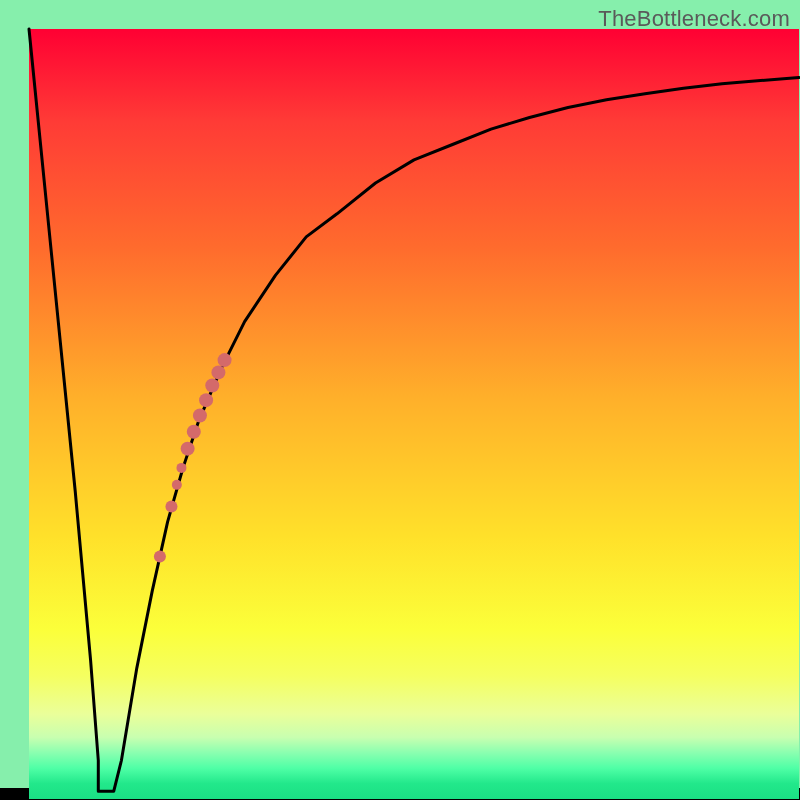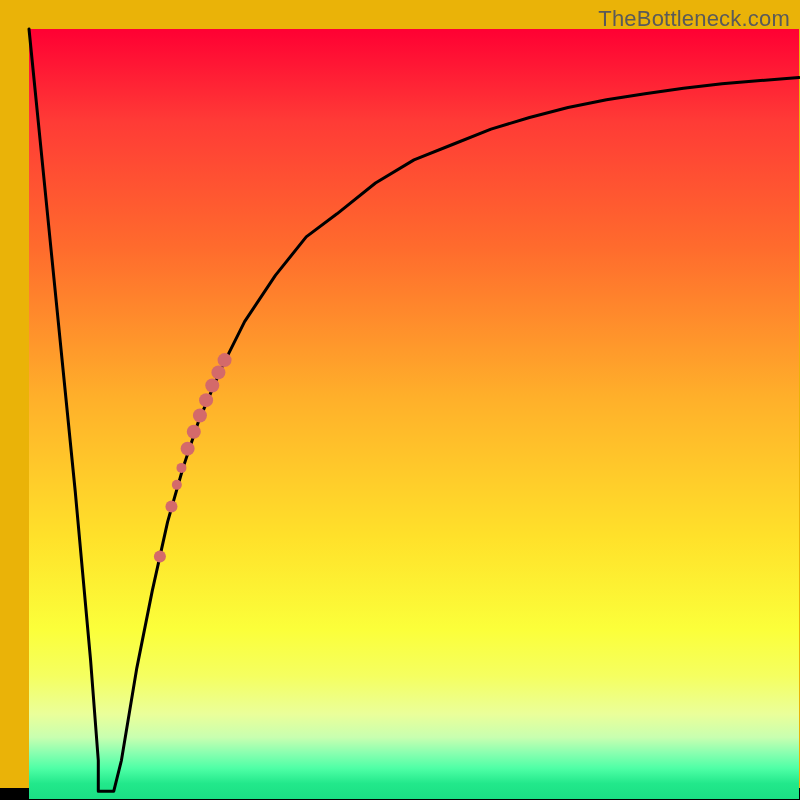--- a/index.html
+++ b/index.html
@@ -8,21 +8,21 @@
     width: 800px;
     height: 800px;
     overflow: hidden;
     background: #000;
     font-family: Arial, Helvetica, sans-serif;
   }
   .stage {
     position: relative;
     width: 800px;
     height: 788px;
-    background: #eab308;
+    background: #86efac;
   }
   .plot-area {
     position: absolute;
     left: 29px;
     top: 29px;
     width: 770px;
     height: 770px;
     background: linear-gradient(
       to bottom,
       #ff0033 0%,

